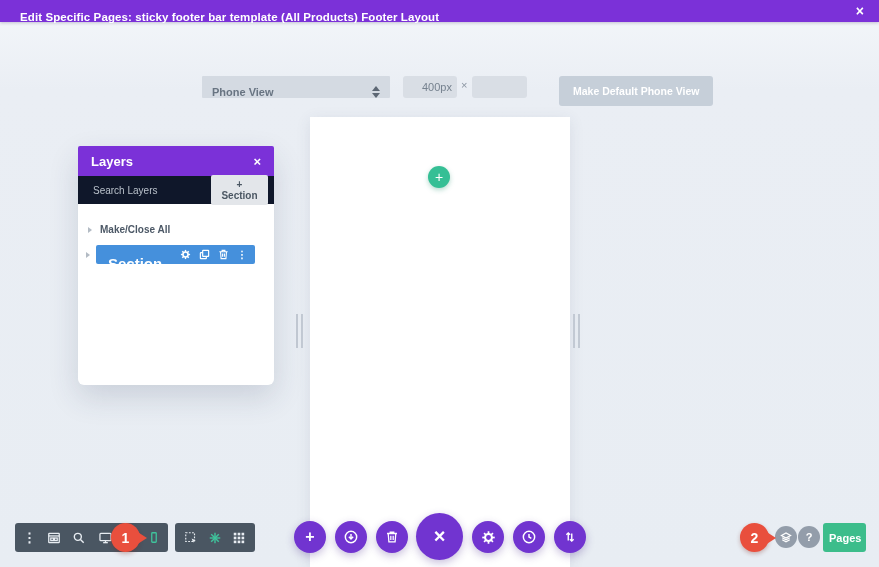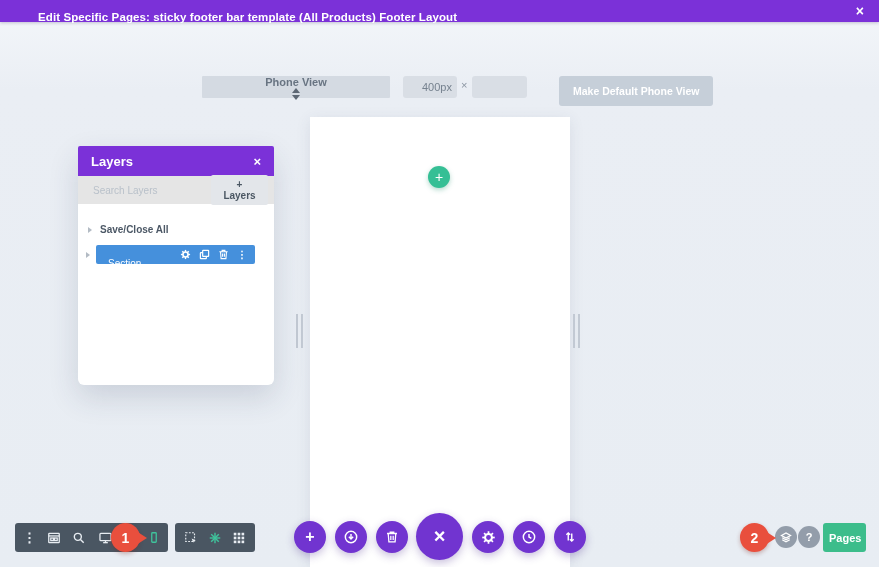--- a/index.html
+++ b/index.html
@@ -3,64 +3,64 @@
 <meta charset="utf-8">
 <style>
   html,body{margin:0;padding:0;}
   body{font-family:"Liberation Sans",sans-serif;}
   .screen{position:relative;width:879px;height:567px;overflow:hidden;
     background:linear-gradient(#f4f7fa 0,#eaeef4 90px,#e8edf3 100%);}
 
   
   .top-bar{position:absolute;left:0;top:0;right:0;height:22px;background:#7b31d8;
     display:flex;align-items:center;z-index:30;box-shadow:0 1px 3px rgba(50,30,90,.25);}
-  .top-bar .title{color:#fff;font-size:11.5px;font-weight:bold;padding-left:38px;letter-spacing:.1px;margin-top:12px;}
+  .top-bar .title{color:#fff;font-size:11.5px;font-weight:bold;padding-left:20px;letter-spacing:.1px;margin-top:12px;}
   .top-bar .close{position:absolute;right:15px;top:0;height:22px;display:flex;align-items:center;
     color:#fff;font-size:14px;font-weight:bold;cursor:pointer;}
 
   
   .view-select{position:absolute;left:202px;top:76px;width:188px;height:22px;background:#d4dae2;
-    border-radius:1px;display:flex;align-items:center;padding:0 10px;box-sizing:border-box;
-    color:#687482;font-size:11px;font-weight:bold;cursor:pointer;flex-direction:column;}
+    border-radius:1px;display:flex;align-items:flex-end;padding:0 10px;box-sizing:border-box;
+    color:#687482;font-size:11px;font-weight:bold;cursor:pointer;}
   .view-select .spacer{flex:1;}
   .stepper{display:flex;flex-direction:column;gap:2px;}
   .stepper i{display:block;width:0;height:0;border-left:4px solid transparent;border-right:4px solid transparent;}
   .stepper .up{border-bottom:5px solid #5d6774;}
   .stepper .down{border-top:5px solid #5d6774;}
   .dim-input{position:absolute;top:76px;height:22px;background:#d9dee5;border:none;border-radius:3px;
     color:#76828f;font-size:11px;text-align:center;box-sizing:border-box;outline:none;font-family:inherit;padding-left:16px;}
   .dim-w{left:403px;width:54px;}
   .dim-h{left:472px;width:55px;}
   .dim-times{position:absolute;left:461px;top:79px;color:#8b95a2;font-size:11px;}
   .make-default{position:absolute;left:559px;top:76px;height:30px;padding:0 14px;background:#c6cfd9;
     border:none;border-radius:3px;color:#fff;font-size:10.5px;font-weight:bold;cursor:pointer;font-family:inherit;}
 
   
   .layers-panel{position:absolute;left:78px;top:146px;width:196px;height:239px;background:#fff;
     border-radius:6px;box-shadow:0 12px 30px rgba(44,58,84,.16);z-index:20;}
   .lp-header{height:30px;background:#7b31d8;display:flex;align-items:center;justify-content:space-between;
     padding:0 13px;border-radius:2px 2px 0 0;}
   .lp-title{color:#fff;font-size:13px;font-weight:bold;}
   .lp-close{color:#fff;font-size:13px;font-weight:bold;cursor:pointer;}
-  .lp-search{height:28px;background:#e5e5e5;display:flex;align-items:center;justify-content:space-between;
+  .lp-search{height:28px;background:#0f172a;display:flex;align-items:center;justify-content:space-between;
     padding:0 6px 0 13px;gap:16px;}
   .lp-search input{border:none;background:transparent;outline:none;font-size:10px;width:100px;
     color:#6b7682;font-family:inherit;}
   .lp-search input::placeholder{color:#b9c1ca;}
   .filter-btn{background:#e3e6ea;border:none;border-radius:2px;color:#4b5763;font-size:10px;
     font-weight:bold;padding:4px 9px;cursor:pointer;font-family:inherit;}
   .lp-body{position:relative;padding-top:20px;}
   .caret{display:inline-block;width:0;height:0;border-left:4px solid #b3bbc4;
     border-top:3.5px solid transparent;border-bottom:3.5px solid transparent;}
   .lp-row-expand{display:flex;align-items:center;gap:8px;padding-left:10px;cursor:pointer;}
   .lp-row-expand .lbl{font-size:10px;font-weight:bold;color:#4c5866;}
   .lp-row-section{position:relative;margin:10px 0 0 8px;display:flex;align-items:center;gap:6px;cursor:pointer;}
   .section-bar{margin-left:0;width:159px;height:19px;background:#4590dc;border-radius:2px;
     display:flex;align-items:center;padding:0 8px 0 12px;box-sizing:border-box;gap:8px;}
-  .section-bar .lbl{color:#fff;font-size:10px;font-weight:normal;flex:1;margin-top:17px;}
+  .section-bar .lbl{color:#fff;font-size:15px;font-weight:bold;flex:1;margin-top:17px;}
   .section-bar .ico{display:flex;align-items:center;cursor:pointer;}
   .section-bar .dots{color:#fff;font-size:10px;font-weight:bold;line-height:1;cursor:pointer;}
 
   
   .canvas{position:absolute;left:310px;top:117px;width:260px;height:450px;background:#fff;z-index:5;
     box-shadow:0 3px 14px rgba(60,72,94,.10);}
   .add-btn{position:absolute;left:428px;top:166px;width:22px;height:22px;border-radius:50%;
     background:#35bf95;color:#fff;border:none;font-size:14px;line-height:22px;text-align:center;
     z-index:6;cursor:pointer;box-shadow:0 2px 5px rgba(40,150,115,.35);padding:0;font-family:inherit;}
   .drag-handle{position:absolute;top:314px;width:7px;height:34px;z-index:6;cursor:ew-resize;
@@ -128,26 +128,26 @@
   <input class="dim-input dim-h" value="" style="">
   <button class="make-default">Make Default Phone View</button>
 
   <div class="layers-panel">
     <div class="lp-header">
       <span class="lp-title">Layers</span>
       <span class="lp-close">×</span>
     </div>
     <div class="lp-search">
       <input placeholder="Search Layers" style="">
-      <button class="filter-btn">+ Layers</button>
+      <button class="filter-btn">+ Section</button>
     </div>
     <div class="lp-body">
       <div class="lp-row-expand">
         <span class="caret"></span>
-        <span class="lbl">Save/Close All</span>
+        <span class="lbl">Make/Close All</span>
       </div>
       <div class="lp-row-section">
         <span class="caret"></span>
         <div class="section-bar">
           <span class="lbl">Section</span>
           <span class="ico">
             <svg width="11" height="11" viewBox="0 0 24 24">
                 <g stroke="#fff" stroke-width="3" fill="none">
               <line x1="12" y1="2" x2="12" y2="7"></line>
                   <line x1="12" y1="17" x2="12" y2="22"></line>

